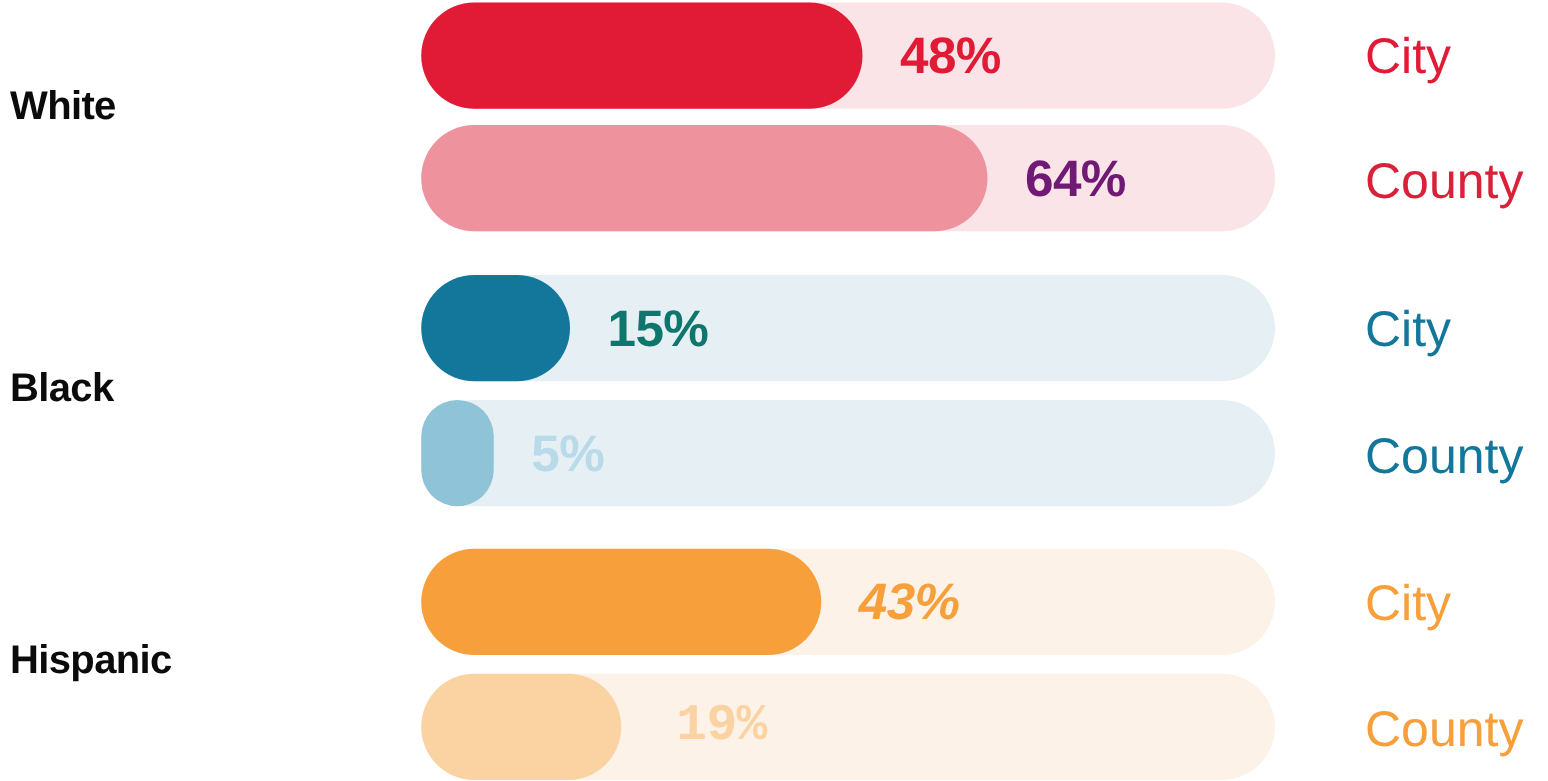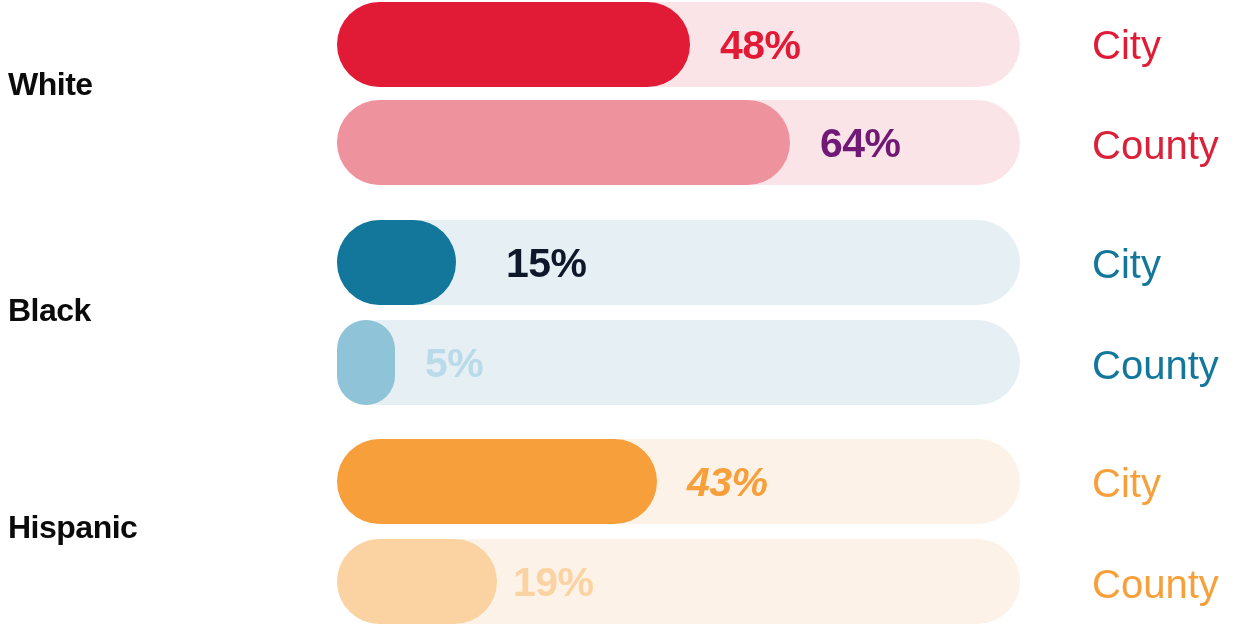--- a/index.html
+++ b/index.html
@@ -95,39 +95,39 @@
 
   <div class="bar-row" style="top:100px;">
     <div class="bar-track" style="background-color: rgb(251, 228, 232);"></div>
     <div class="bar-fill" style="background-color: rgb(238, 147, 158); width: 453px;"></div>
     <div class="bar-value" style="color: #701a75; left: 483px;">64%</div>
   </div>
 
   <div class="bar-row" style="top:220px;">
     <div class="bar-track" style="background-color: rgb(229, 239, 244);"></div>
     <div class="bar-fill" style="background-color: rgb(18, 119, 155); width: 119px;"></div>
-    <div class="bar-value" style="color: #0f172a; left: 149px; margin-left: 20px;">15%</div>
+    <div class="bar-value" style="color: #0f766e; left: 149px;">15%</div>
   </div>
 
   <div class="bar-row" style="top:320px;">
     <div class="bar-track" style="background-color: rgb(229, 239, 244);"></div>
     <div class="bar-fill" style="background-color: rgb(143, 195, 215); width: 58px;"></div>
     <div class="bar-value" style="color: rgb(185, 218, 232); left: 88px;">5%</div>
   </div>
 
   <div class="bar-row" style="top:439px;font-style:italic;">
     <div class="bar-track" style="background-color: rgb(252, 242, 231);"></div>
     <div class="bar-fill" style="background-color: rgb(247, 159, 58); width: 320px;"></div>
     <div class="bar-value" style="color: rgb(247, 159, 58); left: 350px;">43%</div>
   </div>
 
   <div class="bar-row" style="top:539px;">
     <div class="bar-track" style="background-color: rgb(252, 242, 231);"></div>
     <div class="bar-fill" style="background-color: rgb(251, 211, 162); width: 160px;"></div>
-    <div class="bar-value" style="color: rgb(251, 211, 162); left: 176px;">19%</div>
+    <div class="bar-value" style="color: rgb(251, 211, 162); left: 204px; font-family: Liberation Mono, monospace;">19%</div>
   </div>
 
   <div class="series-label" style="top: 25px; color: rgb(225, 27, 53);">City</div>
 
   <div class="series-label" style="top: 125px; color: rgb(217, 33, 58);">County</div>
 
   <div class="series-label" style="top: 244px; color: rgb(18, 119, 155);">City</div>
 
   <div class="series-label" style="top: 345px; color: rgb(18, 119, 155);">County</div>
 

